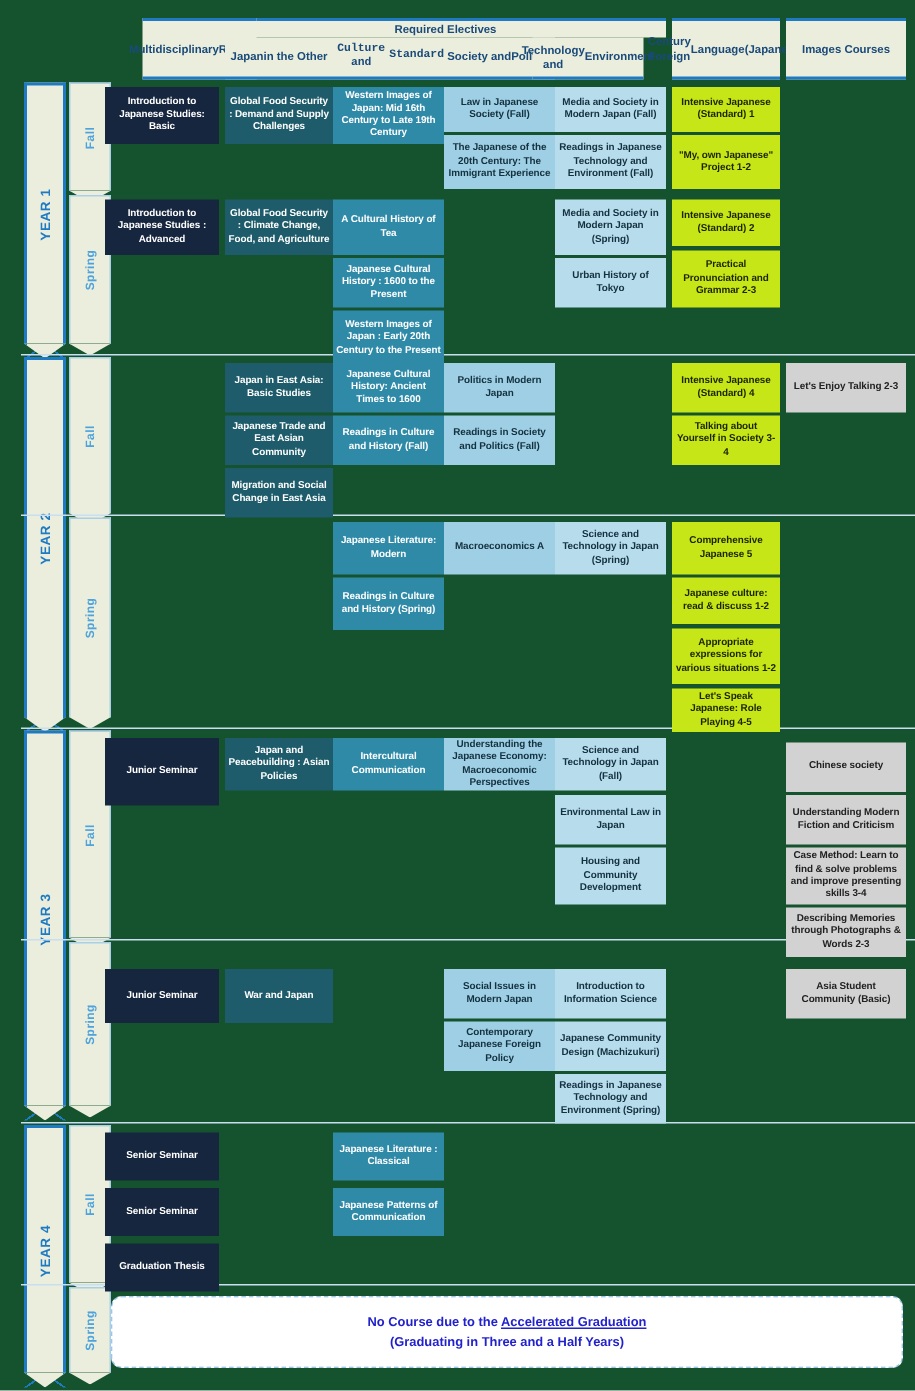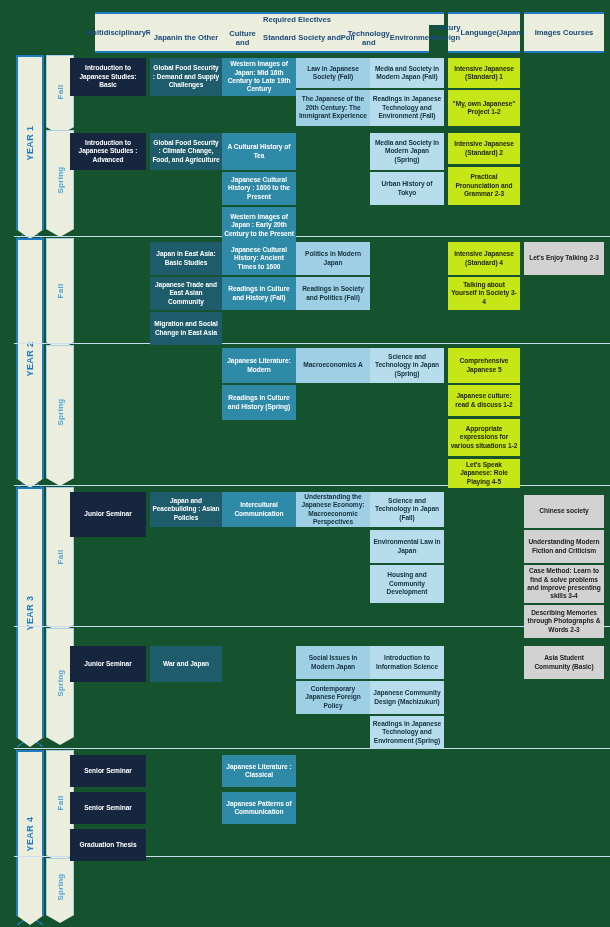--- a/index.html
+++ b/index.html
@@ -199,21 +199,21 @@
 
   <div id="hdr-cells">
       <div class="hdr-cell" style="left: 70px; width: 76px; top: 12px; height: 41px; margin-left: 25px;">
         <div>Multidisciplinary</div>
         <div>Research</div>
       </div>
       <div class="hdr-sub" style="left: 150px; width: 72px; top: 25px; height: 28px;">
         <div>Japan</div>
         <div>in the Other</div>
       </div>
-      <div class="hdr-sub" style="left: 222px; width: 74px; top: 25px; height: 28px;">
+      <div class="hdr-sub" style="left: 222px; width: 74px; top: 25px; height: 28px; font-family: Liberation Mono, monospace;">
         <div>Culture and</div>
         <div>Standard</div>
       </div>
       <div class="hdr-sub" style="left: 296px; width: 74px; top: 25px; height: 28px;">
         <div>Society and</div>
         <div>Politics</div>
       </div>
       <div class="hdr-sub" style="left: 355px; width: 74px; top: 25px; height: 28px;">
         <div>Technology and</div>
         <div>Environment</div>
@@ -467,14 +467,20 @@
         <span>Senior Seminar</span>
       </div>
       <div class="course c-teal2" style="left: 222px; top: 792px; width: 74px; height: 32px;">
         <span>Japanese Patterns of Communication</span>
       </div>
       <div class="course c-navy" style="left: 70px; top: 829px; width: 76px; height: 32px;">
         <span>Graduation Thesis</span>
       </div>
     </div>
 
+  <div class="note-box" style="left:74px;top:864px;width:528px;height:48px;">
+    <div class="note-line1">
+      <span>No Course due to the </span><u>Accelerated Graduation</u>
+    </div>
+    <div class="note-line2">(Graduating in Three and a Half Years)</div>
+  </div>
 
 </div>
 
 </body></html>

